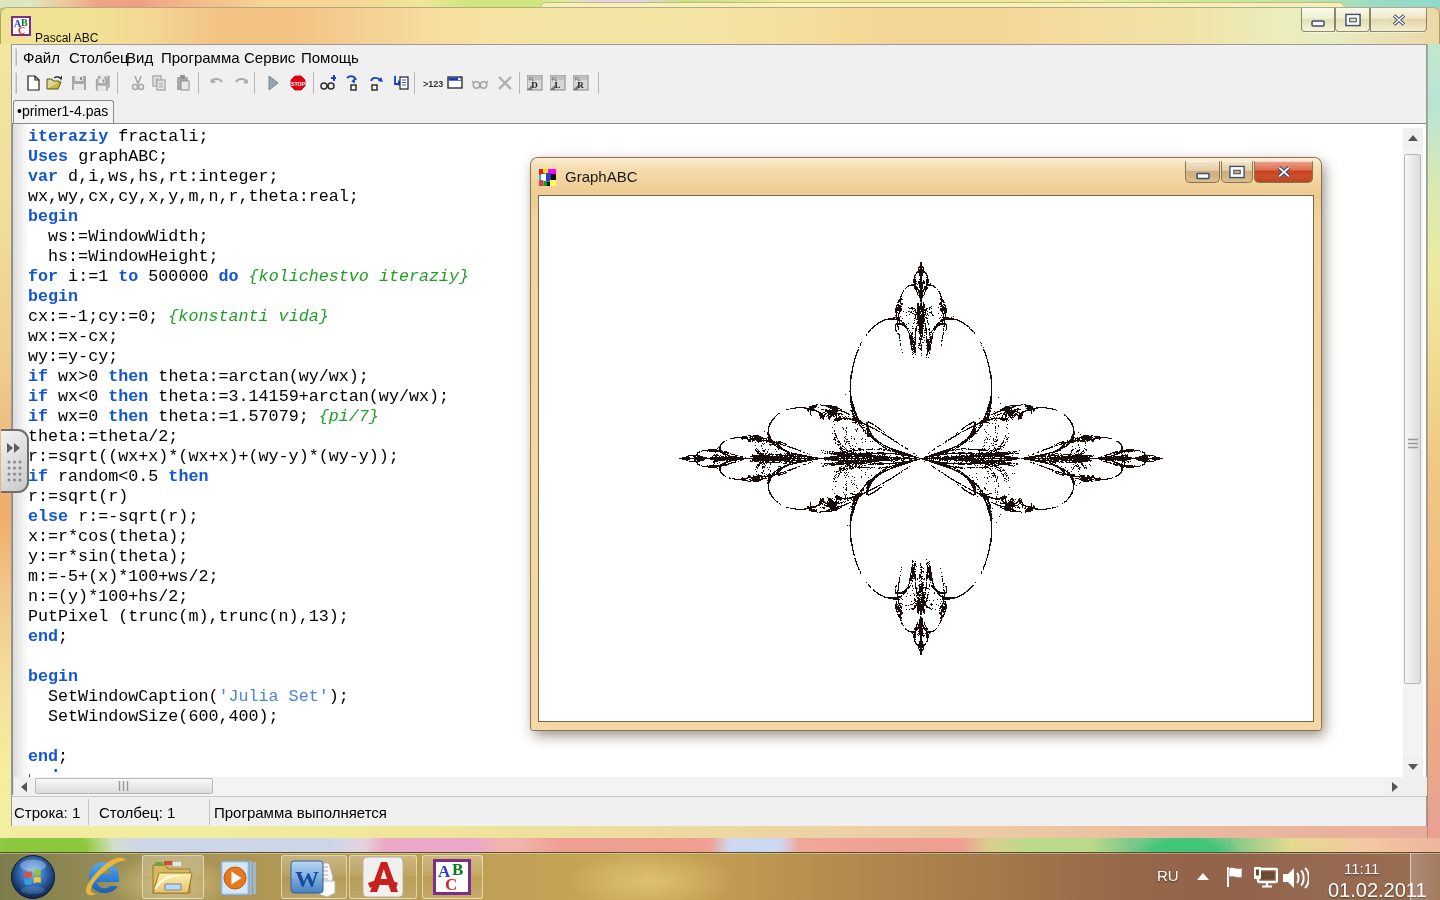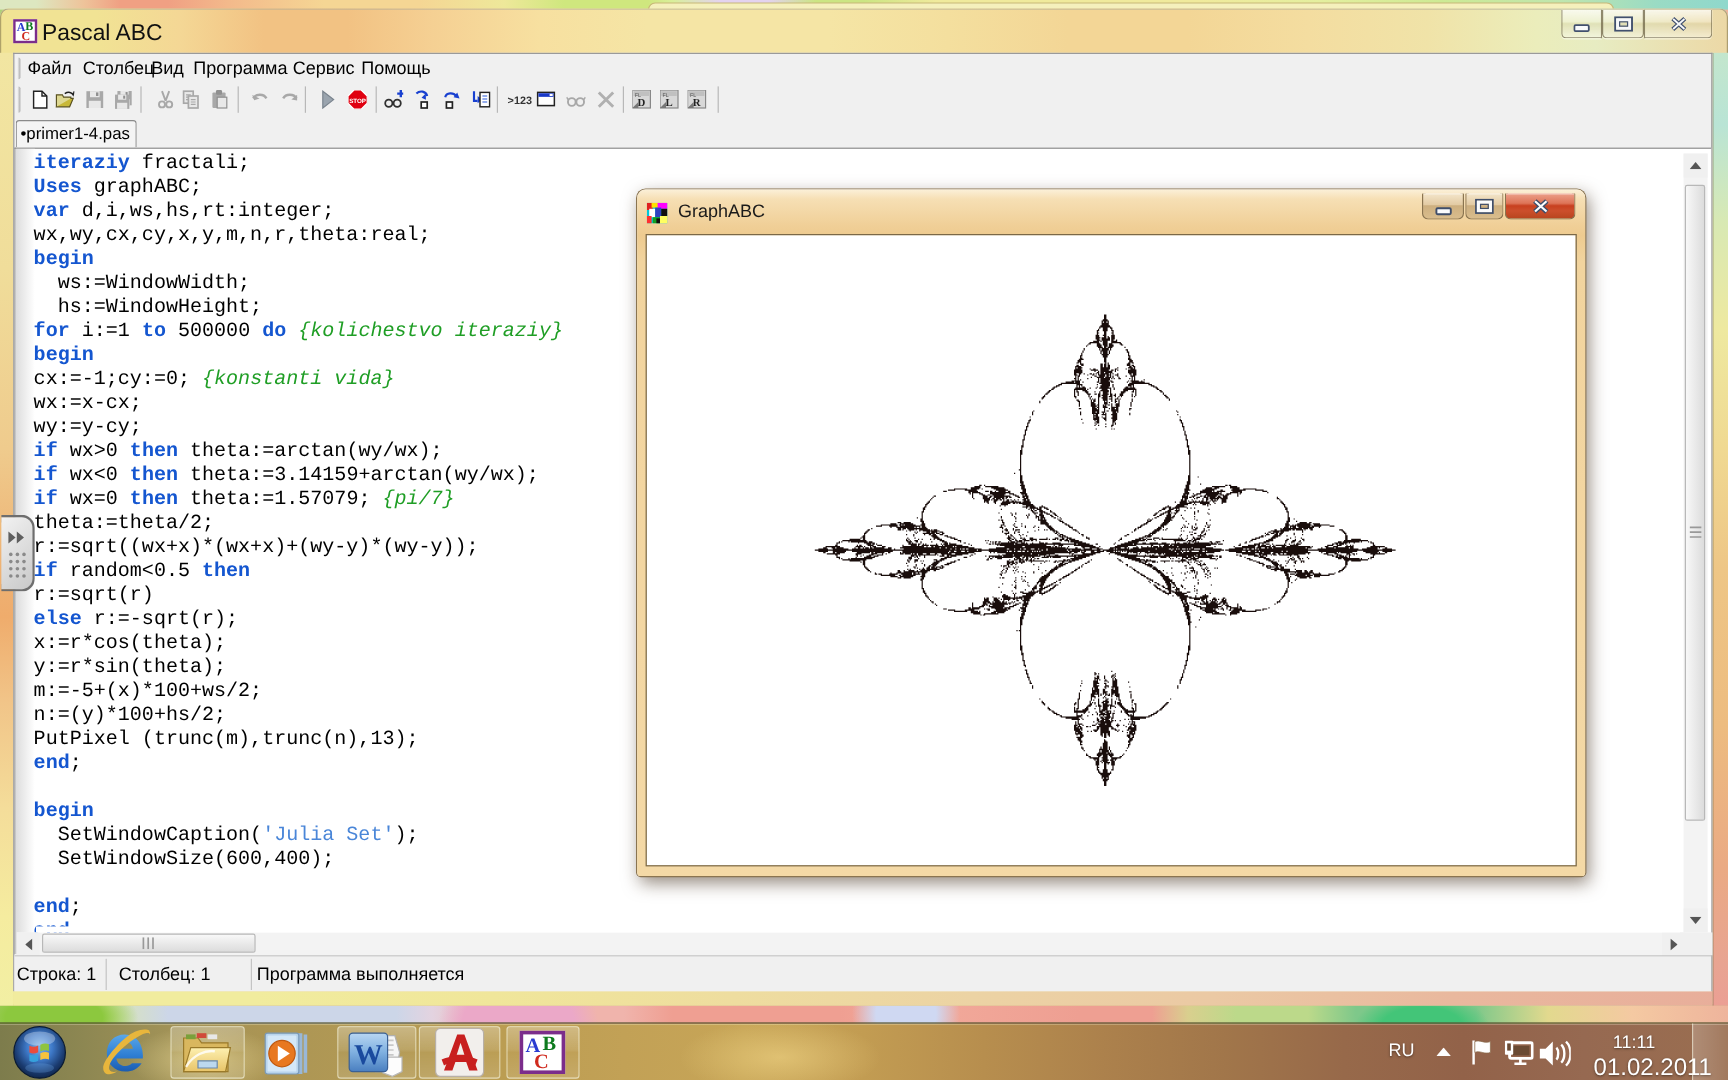--- a/index.html
+++ b/index.html
@@ -16,21 +16,21 @@
 
 #pw{position:absolute;left:0;top:7px;width:1440px;height:831px;border-radius:7px 7px 0 0;
 background:linear-gradient(90deg,#f1e394 0 80px,#f4d795 150px,#f2c283 220px 290px,#f5d093 360px,#f7e0a0 450px,#f5e5a5 540px 690px,#f4df9e 790px,#f3d696 890px 990px,#f4dda0 1090px,#f0e3a8 1190px,#ebedbb 1280px,#e7ecc2 1330px,#ecd8a6 1440px);
 box-shadow:0 0 0 1px rgba(120,110,70,.55) inset, 0 1px 0 rgba(255,255,255,.6) inset}
 #pwL{position:absolute;left:0;top:37px;width:11px;height:794px;background:linear-gradient(180deg,#f2e6a2 0,#f0dd9a 180px,#efcb8d 330px,#eeb476 420px,#efac6c 470px,#f1c488 540px,#f4dd9a 630px,#f5ec9f 720px,#f2efa3 794px)}
 #pwR{position:absolute;right:0;top:37px;width:13px;height:794px;border-radius:0;background:linear-gradient(180deg,#c3e6cd 0,#b9e4d5 60px,#d8e9b4 140px,#eee9a0 230px,#f0d992 330px,#eec686 430px,#edbc80 560px,#eaaa84 680px,#e8a492 760px,#eb9f94 794px);box-shadow:1px 0 0 rgba(120,110,70,.45) inset}
 #pwB{position:absolute;left:11px;bottom:0;width:1416px;height:12px;background:linear-gradient(90deg,#f1ec9e 0 200px,#f0e69a 400px,#eedd9f 600px,#ecd3a4 800px,#ebc9a4 1000px,#e9b89e 1200px,#e8ad9a 1440px)}
 #pwTitle{position:absolute;left:0;top:0;width:100%;height:37px}
 #picon{position:absolute;left:11px;top:9px;width:20px;height:20px;background:#fff;border:2px solid #7b2d8b;font-family:"Liberation Serif",serif;font-weight:bold;font-size:10px;line-height:1}
 #picon b{position:absolute}
-#ptitle{position:absolute;left:35px;top:10px;font-size:19px;color:#111}
+#ptitle{position:absolute;left:35px;top:24px;font-size:12px;color:#111}
 .capbtn{position:absolute;top:1px;height:24px;border:1px solid rgba(110,100,70,.75);border-top:none;background:linear-gradient(180deg,rgba(255,255,255,.75),rgba(255,255,255,.25) 45%,rgba(200,190,150,.25) 50%,rgba(255,255,250,.45));border-radius:0 0 4px 4px;box-shadow:0 1px 0 rgba(255,255,255,.5)}
 #btnMin{left:1301px;width:34px;border-radius:0 0 0 4px}
 #btnMax{left:1335px;width:35px}
 #btnCls{left:1370px;width:57px;border-radius:0 0 4px 0}
 .capbtn svg{position:absolute;left:50%;top:50%;transform:translate(-50%,-50%)}
 
 
 #panel{position:absolute;left:11px;top:37px;width:1416px;height:782px;background:#f0f0f0;border:1px solid #9a9a9a;border-bottom:none}
 #menubar{position:absolute;left:0;top:0;width:100%;height:24px;font-size:15px;color:#000}
 #menubar span{position:absolute;top:4px}

